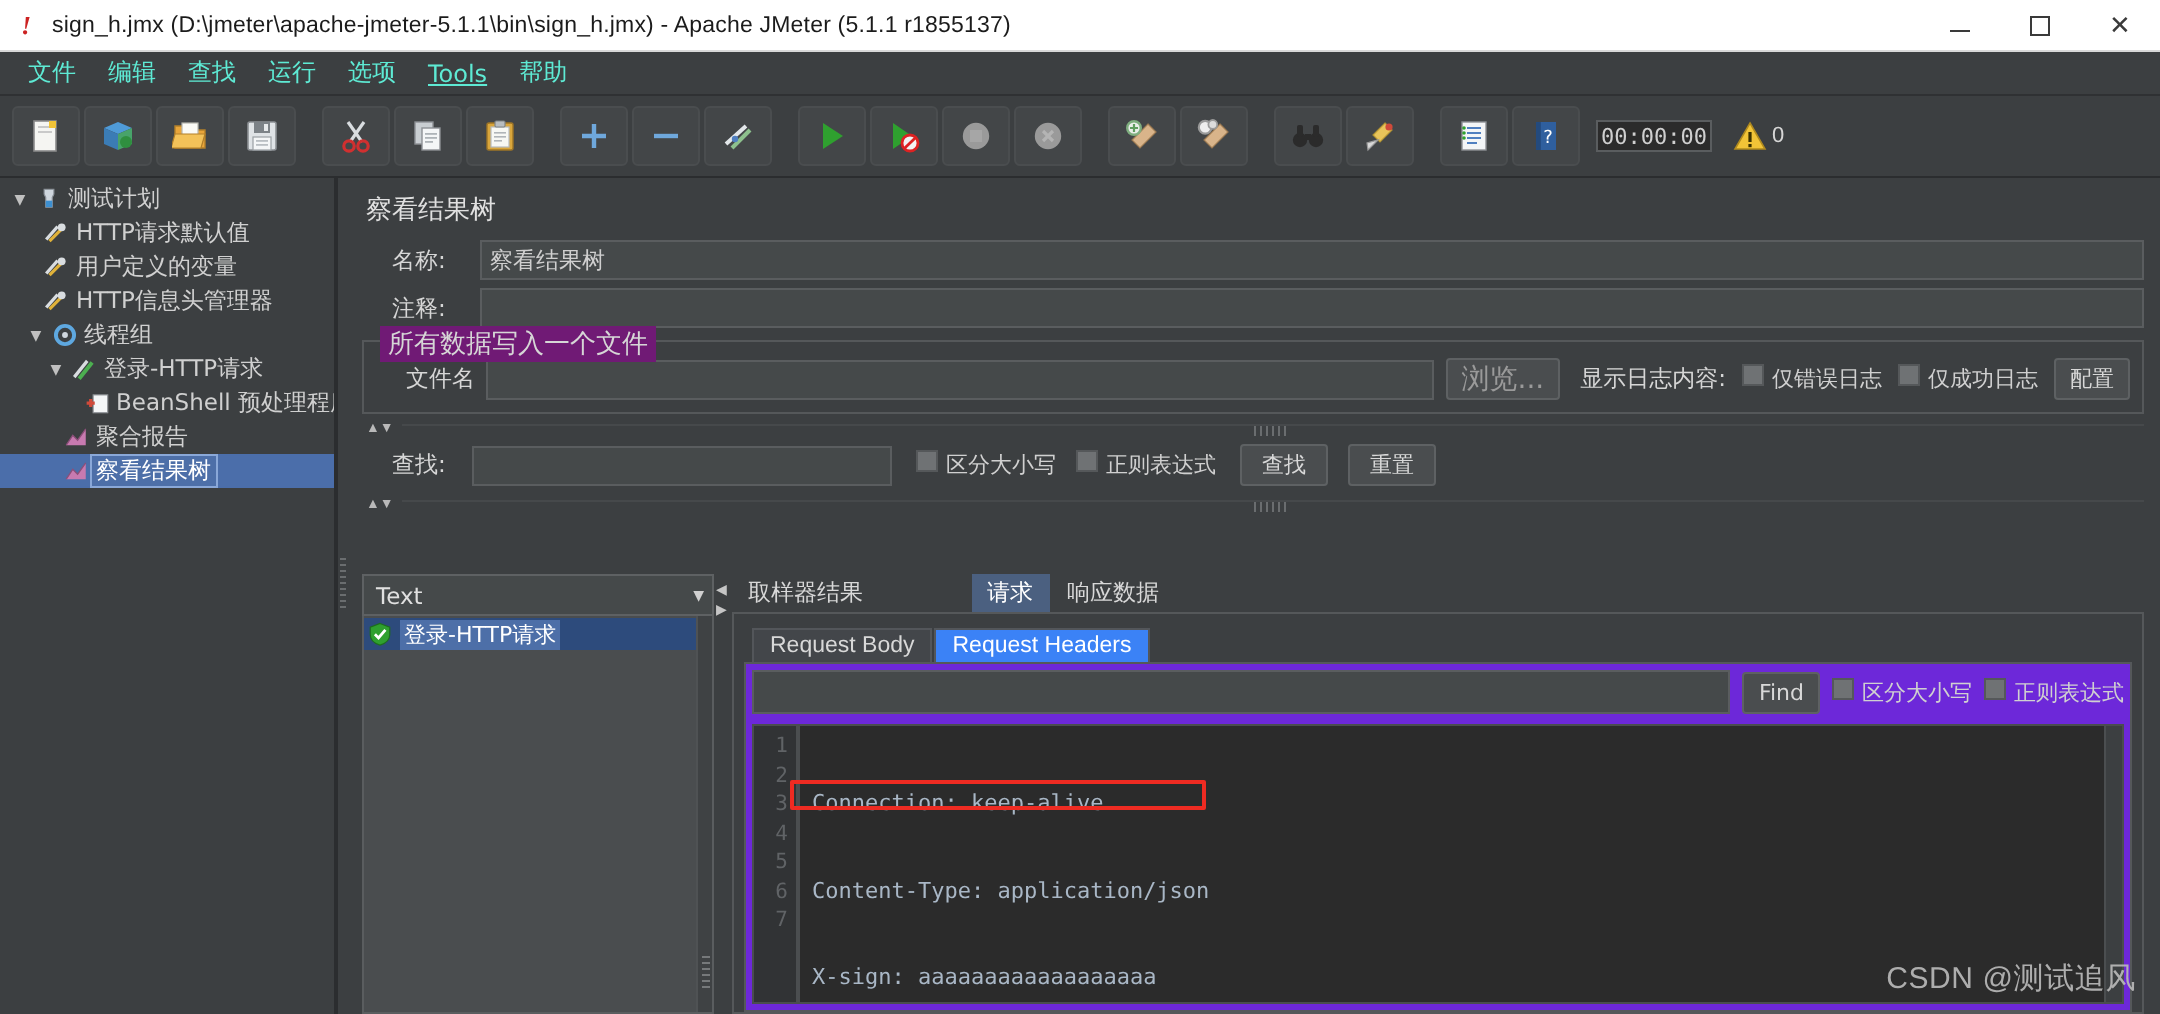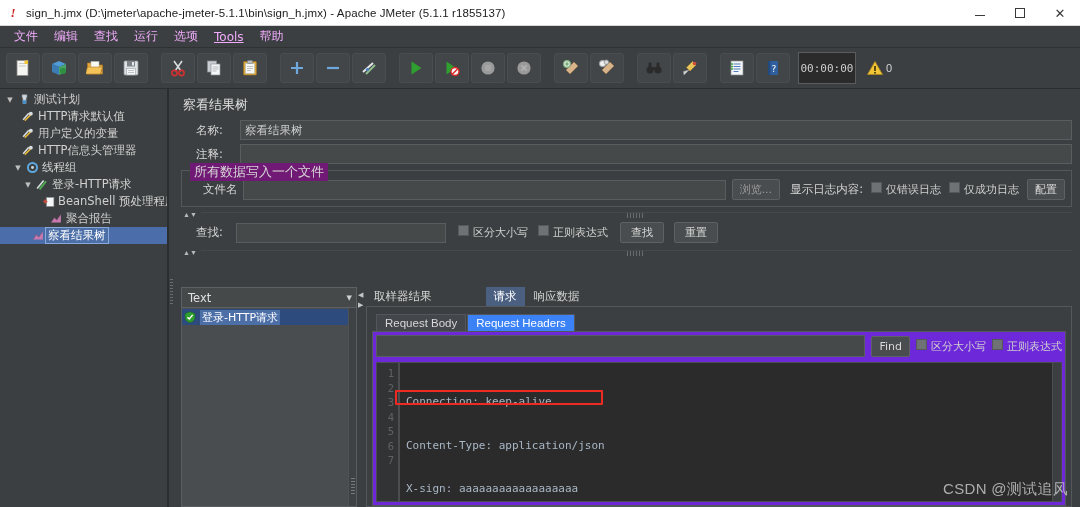--- a/index.html
+++ b/index.html
@@ -32,38 +32,38 @@
   .win-btn.close { font-size: 13px; }
   .win-btn .min-bar { width: 10px; height: 1px; background: #3a3a3a; display: block; margin-top: 4px; }
   .win-btn .sq { width: 10px; height: 10px; border: 1px solid #3a3a3a; display: block; }
 
   
   .menubar {
     height: 22px; background: #3c3f41; display: flex; align-items: center;
     padding-left: 6px; border-bottom: 1px solid #2f3133;
   }
   .menu-item {
-    font-size: 12px; color: #f0abfc; padding: 2px 8px; white-space: nowrap;
+    font-size: 12px; color: #5eead4; padding: 2px 8px; white-space: nowrap;
     font-family: "DejaVu Sans", sans-serif;
   }
   .menu-item.mnemonic { text-decoration: underline; }
 
   
   .toolbar {
     height: 41px; background: #3c3f41; display: flex; align-items: center;
     padding: 0 6px; gap: 2px; border-bottom: 1px solid #2b2d2f; position: relative;
   }
   .tb-btn {
     width: 34px; height: 30px; display: flex; align-items: center; justify-content: center;
     border: 1px solid #4a4d4f; border-radius: 3px; background: #434648;
   }
   .tb-sep { width: 9px; }
   .tb-ico { width: 18px; height: 18px; display: block; }
   .timer {
-    margin-left: 6px; width: 58px; height: 32px; background: #2b2b2b;
+    margin-left: 6px; width: 58px; height: 16px; background: #2b2b2b;
     border: 1px solid #5a5d5f; color: #cfcfcf; font-size: 11px;
     font-family: "DejaVu Sans Mono", monospace; display: flex;
     align-items: center; justify-content: center;
   }
   .warn-wrap { display: flex; align-items: center; gap: 2px; margin-left: 8px; }
   .warn-count { font-size: 11px; color: #d6d6d6; }
 
   
   .main { position: absolute; left: 0; top: 89px; right: 0; bottom: 0; display: flex; }
   .tree-pane {
@@ -103,21 +103,21 @@
   .groupbox > .gb-title {
     position: absolute; top: -8px; left: 8px; background: #701a75; padding: 0 4px;
     font-size: 13px; color: #d6d6d6; font-family: "DejaVu Sans", sans-serif;
   }
   .btn {
     height: 21px; min-width: 34px; background: #4a4d4f; border: 1px solid #5e6163;
     border-radius: 2px; color: #d8d8d8; font-size: 11px; display: flex;
     align-items: center; justify-content: center; padding: 0 7px; white-space: nowrap;
     font-family: "DejaVu Sans", sans-serif;
   }
-  .btn.small { font-size: 11px; color: #9a9a9a; min-width: 40px; }
+  .btn.small { font-size: 14px; color: #9a9a9a; min-width: 40px; }
   .chk { display: flex; gap: 4px; }
   .chk .box { width: 11px; height: 11px; background: #6f7274; border: 1px solid #55585a; }
   .chk .ctext { font-size: 11px; color: #d0d0d0; white-space: nowrap;
                 font-family: "DejaVu Sans", sans-serif; }
   .lbl-plain { font-size: 11.5px; color: #d6d6d6; white-space: nowrap;
                font-family: "DejaVu Sans", sans-serif; }
 
   .hsplit { display: flex; align-items: center; height: 11px; margin: 2px 0; }
   .hsplit .arrows { font-size: 7px; color: #b9b9b9; letter-spacing: 0px; padding-left: 2px; }
   .hsplit .bar { flex: 1; height: 5px; margin-left: 4px;
@@ -518,21 +518,21 @@
       <div class="tree-row" style="padding-left:42px">
         <span class="ticon">
           <svg width="14" height="13" viewBox="0 0 16 16">
               <rect x="5" y="3" width="9" height="11" fill="#f4f6f7" stroke="#8d9195" stroke-width=".7"></rect>
               <path d="M1 8 h5 M3.5 5.5 v5" stroke="#d04a3a" stroke-width="2"></path>
             </svg>
         </span>
         <span class="tlabel">BeanShell 预处理程序</span>
       </div>
 
-      <div class="tree-row" style="padding-left:48px">
+      <div class="tree-row" style="padding-left:30px">
         <span class="ticon">
           <svg width="14" height="13" viewBox="0 0 16 16">
               <path d="M2 13 L6 7 L9 10 L14 3 L14 13 Z" fill="#c87ab0"></path>
               <path d="M2 13 L6 7 L9 10 L14 3" stroke="#8c4f79" stroke-width=".8" fill="none"></path>
             </svg>
         </span>
         <span class="tlabel">聚合报告</span>
       </div>
 
       <div class="tree-row selected" style="padding-left:30px">

